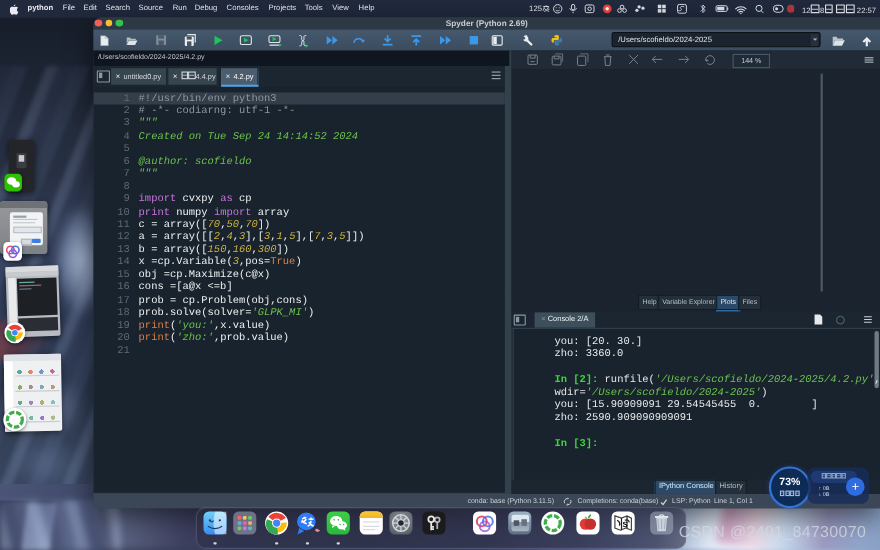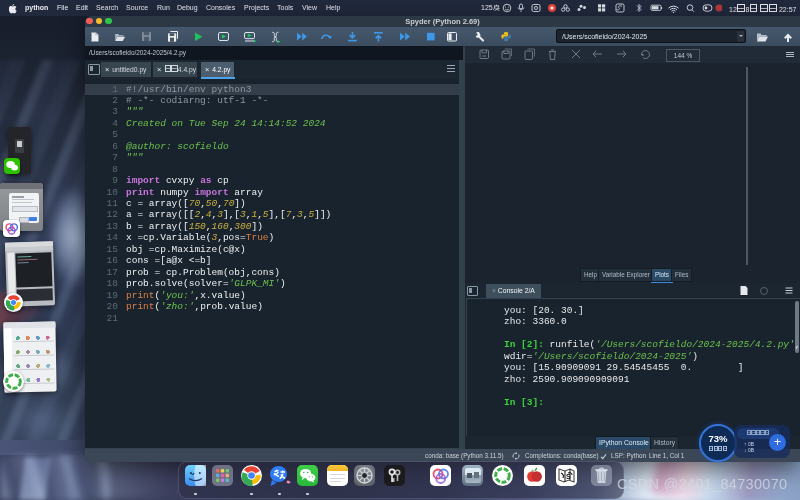--- a/index.html
+++ b/index.html
@@ -39,21 +39,21 @@
     color:#d2d9df;background:#37454f;padding:0 4px;border-right:1.5px solid #19232d;
     white-space:nowrap;box-sizing:border-box;overflow:hidden;}
   .etab .tx{color:#e8eef2;margin-right:1px;font-size:7.5px;}
   .etab.active{background:#4c5d6e;color:#fff;box-shadow:0 2px 0 #4ea3e8;}
   #editor{left:0;top:63px;width:374px;height:369px;background:#19232d;overflow:hidden;}
   #gutter{position:absolute;left:0;top:4.5px;width:33px;text-align:right;
     color:#5e6a73;font:9.5px "Liberation Mono",monospace;line-height:11.45px;white-space:pre;}
   #code{position:absolute;left:41px;top:4.5px;
     font:9.5px "Liberation Mono",monospace;line-height:11.45px;white-space:pre;color:#eef1f3;}
   #curline{position:absolute;left:0;top:4.5px;width:374px;height:11.45px;background:#333e4a;}
-  .cm{color:#8e979e;} .st{color:#6cc24e;font-style:italic;} .kw{color:#c775dc;font-weight:bold;}
+  .cm{color:#8e979e;} .st{color:#6cc24e;font-style:italic;} .kw{color:#c775dc;}
   .nu{color:#ccb240;font-style:italic;} .or{color:#dd7e43;} 
   
   #rcol{left:380px;top:30px;width:335px;height:403px;background:#1c2630;}
   #ptoolbar{left:0;top:0;width:335px;height:17px;background:#202b37;border-bottom:1px solid #161e28;}
   #pzoom{position:absolute;left:201px;top:3px;width:32px;height:11px;border:1px solid #4a5866;
     color:#c0c8d0;font-size:6.5px;text-align:center;line-height:11px;}
   #pcontent{left:0;top:17px;width:335px;height:206px;background:#1b242e;}
   #ptabs{left:0;top:221px;width:335px;height:16px;background:#1b242e;font-size:6.3px;}
   .ptab{position:absolute;top:1px;height:12px;line-height:12px;padding:0 3px;
     background:#232f3b;color:#b2bcc6;border:1px solid #141c24;white-space:nowrap;}

